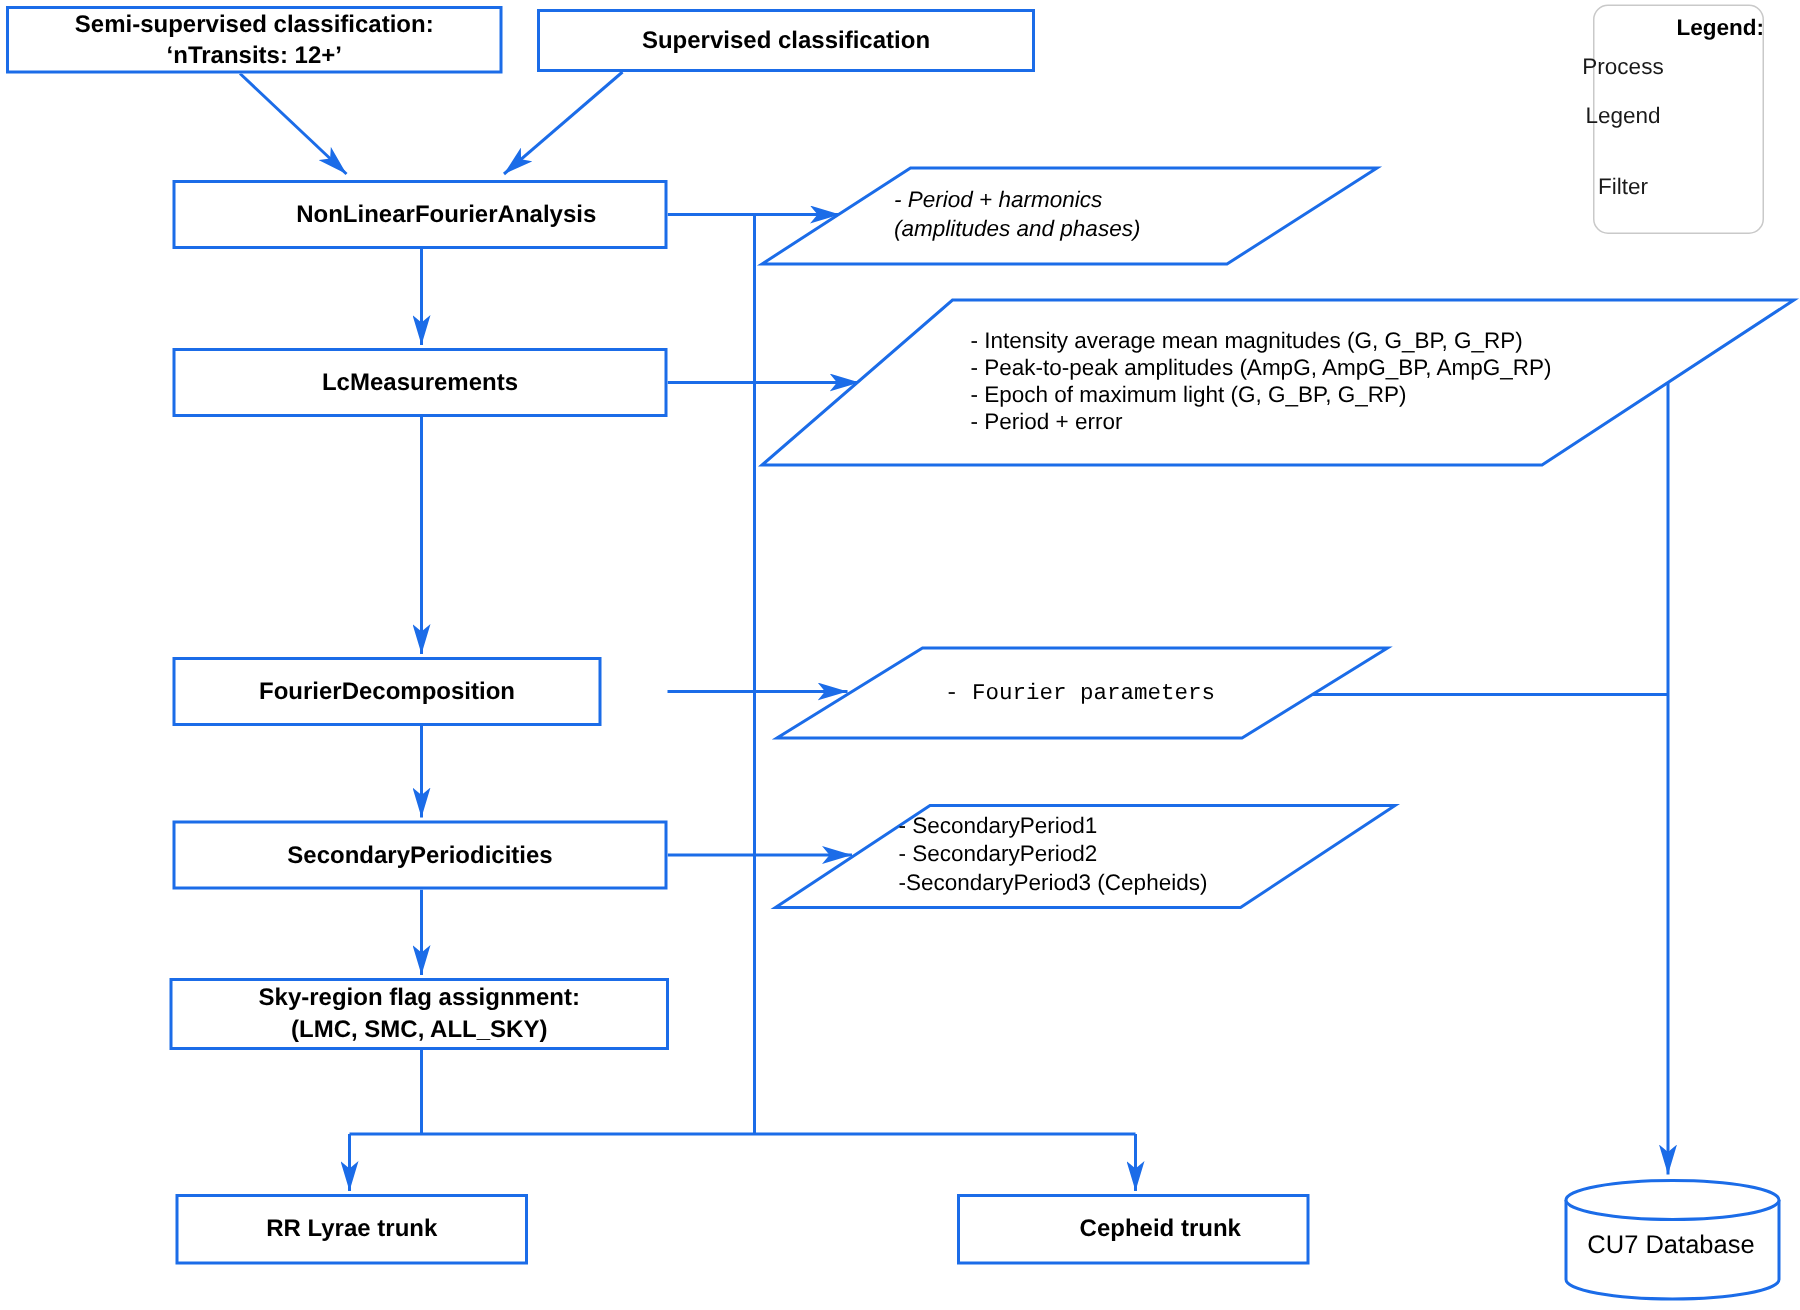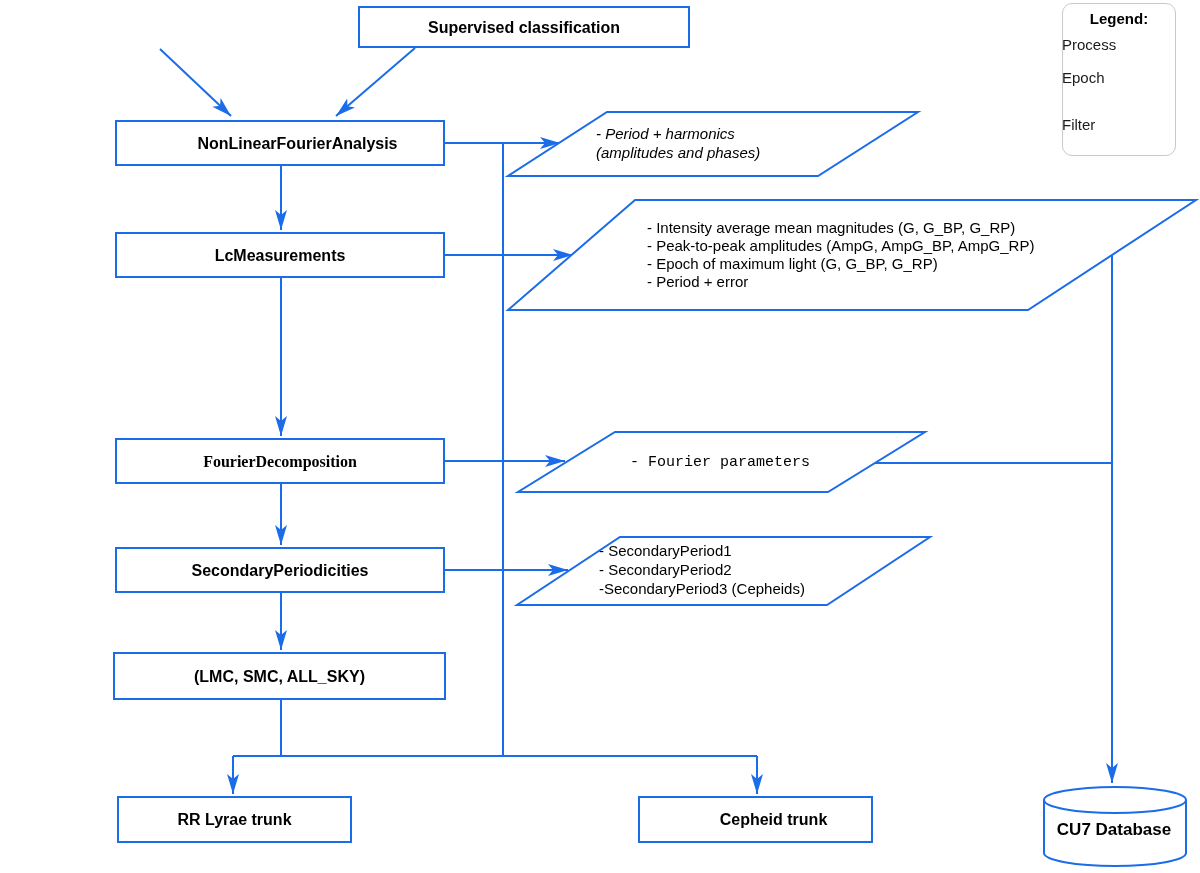--- a/index.html
+++ b/index.html
@@ -14,23 +14,23 @@
   }
   .bold16{font-weight:bold;font-size:16px;line-height:21px;}
   .ptext{
     position:absolute;font-size:15px;line-height:19px;color:#000;white-space:nowrap;text-align:left;
   }
   .ptext.tight{line-height:18px;}
   .legend-box{
     position:absolute;left:1062px;top:3px;width:114px;height:153px;
     border:1px solid #c9c9c9;border-radius:10px;box-sizing:border-box;background:#fff;
   }
-  .legend-label{position:absolute;left:1062px;width:114px;font-size:15px;color:#1a1a1a;}
-  .legend-title{position:absolute;left:1062px;width:114px;text-align:center;font-size:15px;font-weight:bold;color:#000;}
-  .db-label{position:absolute;left:1046px;top:820px;width:136px;text-align:center;font-size:17px;color:#000;font-weight:bold;}
+  .legend-label{position:absolute;left:1025px;width:114px;text-align:center;font-size:15px;color:#1a1a1a;}
+  .legend-title{position:absolute;left:1062px;width:114px;text-align:right;font-size:15px;font-weight:bold;color:#000;}
+  .db-label{position:absolute;left:1046px;top:820px;width:136px;text-align:center;font-size:17px;color:#000;}
 </style>
 </head>
 <body>
 
 <div class="canvas">
 
   <svg class="layer" width="1200" height="873" viewBox="0 0 1200 873">
     <defs>
       <marker id="arr" viewBox="0 0 20 12" refX="20" refY="6" markerWidth="20" markerHeight="12" orient="auto" markerUnits="userSpaceOnUse">
         <path d="M0,0 L20,6 L0,12 L5,6 Z" fill="#1b6ce8"></path>
@@ -65,37 +65,42 @@
     <polygon points="620,537 930,537 827,605 517,605" fill="#ffffff" stroke="#1b6ce8" stroke-width="2"></polygon>
 
     <path d="M1044,800 L1044,853 A71,13 0 0 0 1186,853 L1186,800" fill="#ffffff" stroke="#1b6ce8" stroke-width="2"></path>
     <ellipse cx="1115" cy="800" rx="71" ry="13" fill="#ffffff" stroke="#1b6ce8" stroke-width="2"></ellipse>
 
     <rect x="1074" y="33" width="88" height="25" fill="#ffffff" stroke="#000000" stroke-width="2"></rect>
     <polygon points="1082,68 1166,68 1152,91 1068,91" fill="#ffffff" stroke="#000000" stroke-width="2"></polygon>
     <polygon points="1112,99 1143,126 1112,153 1081,126" fill="#ffffff" stroke="#d9d9d9" stroke-width="1.5"></polygon>
   </svg>
 
+  <div class="node bold16" style="left:4px;top:4px;width:331px;height:45px;">
+    <span>Semi-supervised classification:</span>
+    <span>‘nTransits: 12+’</span>
+  </div>
   <div class="node bold16" style="left:358px;top:6px;width:332px;height:42px;align-items:center;">
     <span>Supervised classification</span>
   </div>
 
   <div class="node bold16" style="left:115px;top:120px;width:330px;height:46px;padding-left:35px;">
     <span>NonLinearFourierAnalysis</span>
   </div>
   <div class="node bold16" style="left:115px;top:232px;width:330px;height:46px;align-items:center;">
     <span>LcMeasurements</span>
   </div>
-  <div class="node bold16" style="left:115px;top:438px;width:330px;height:46px;font-family:Liberation Serif, serif;">
+  <div class="node bold16" style="left:115px;top:438px;width:286px;height:46px;">
     <span>FourierDecomposition</span>
   </div>
   <div class="node bold16" style="left:115px;top:547px;width:330px;height:46px;align-items:center;">
     <span>SecondaryPeriodicities</span>
   </div>
   <div class="node bold16" style="left:113px;top:652px;width:333px;height:48px;">
+    <span>Sky-region flag assignment:</span>
     <span>(LMC, SMC, ALL_SKY)</span>
   </div>
 
   <div class="node bold16" style="left:117px;top:796px;width:235px;height:47px;">
     <span>RR Lyrae trunk</span>
   </div>
   <div class="node bold16" style="left:638px;top:796px;width:235px;height:47px;padding-left:36px;">
     <span>Cepheid trunk</span>
   </div>
 
@@ -114,18 +119,18 @@
   </div>
   <div class="ptext" style="left:599px;top:541px;">
     <div>- SecondaryPeriod1</div>
     <div>- SecondaryPeriod2</div>
     <div>-SecondaryPeriod3 (Cepheids)</div>
   </div>
 
   <div class="legend-box"></div>
   <div class="legend-title" style="top:10px;">Legend:</div>
   <div class="legend-label" style="top:36px;">Process</div>
-  <div class="legend-label" style="top:69px;">Epoch</div>
+  <div class="legend-label" style="top:69px;">Legend</div>
   <div class="legend-label" style="top:116px;">Filter</div>
 
   <div class="db-label">CU7 Database</div>
 
 </div>
 
 </body></html>

